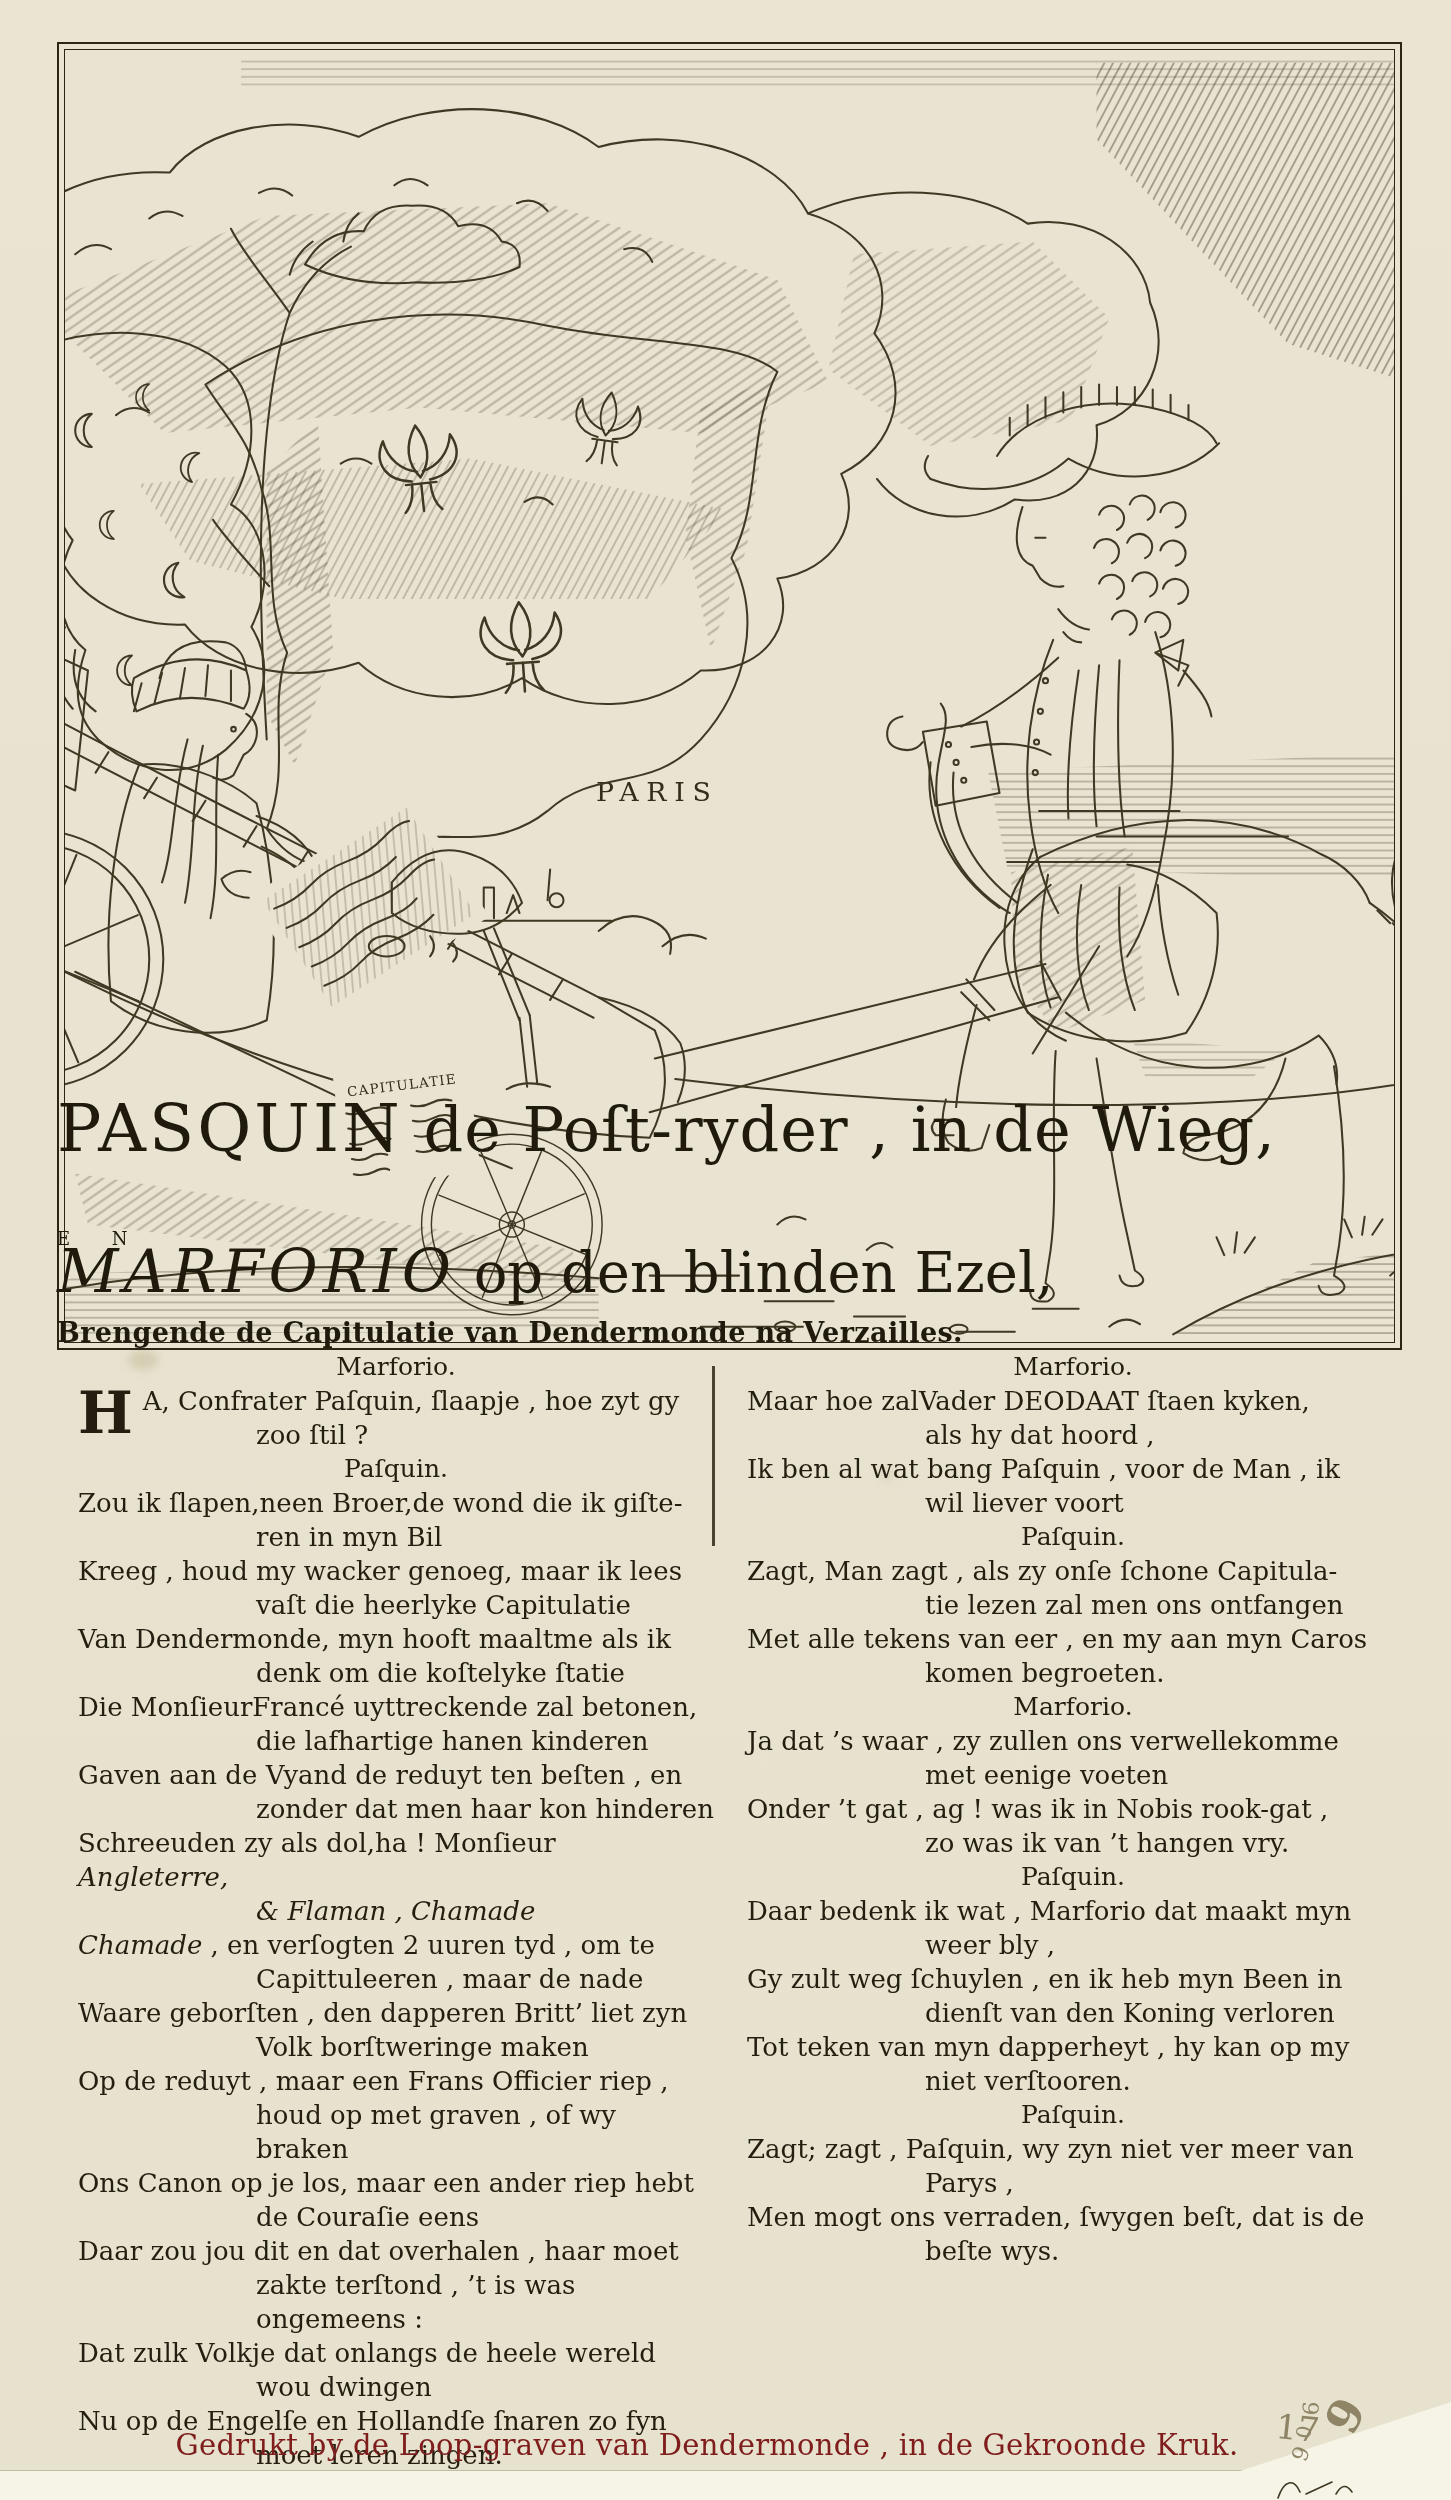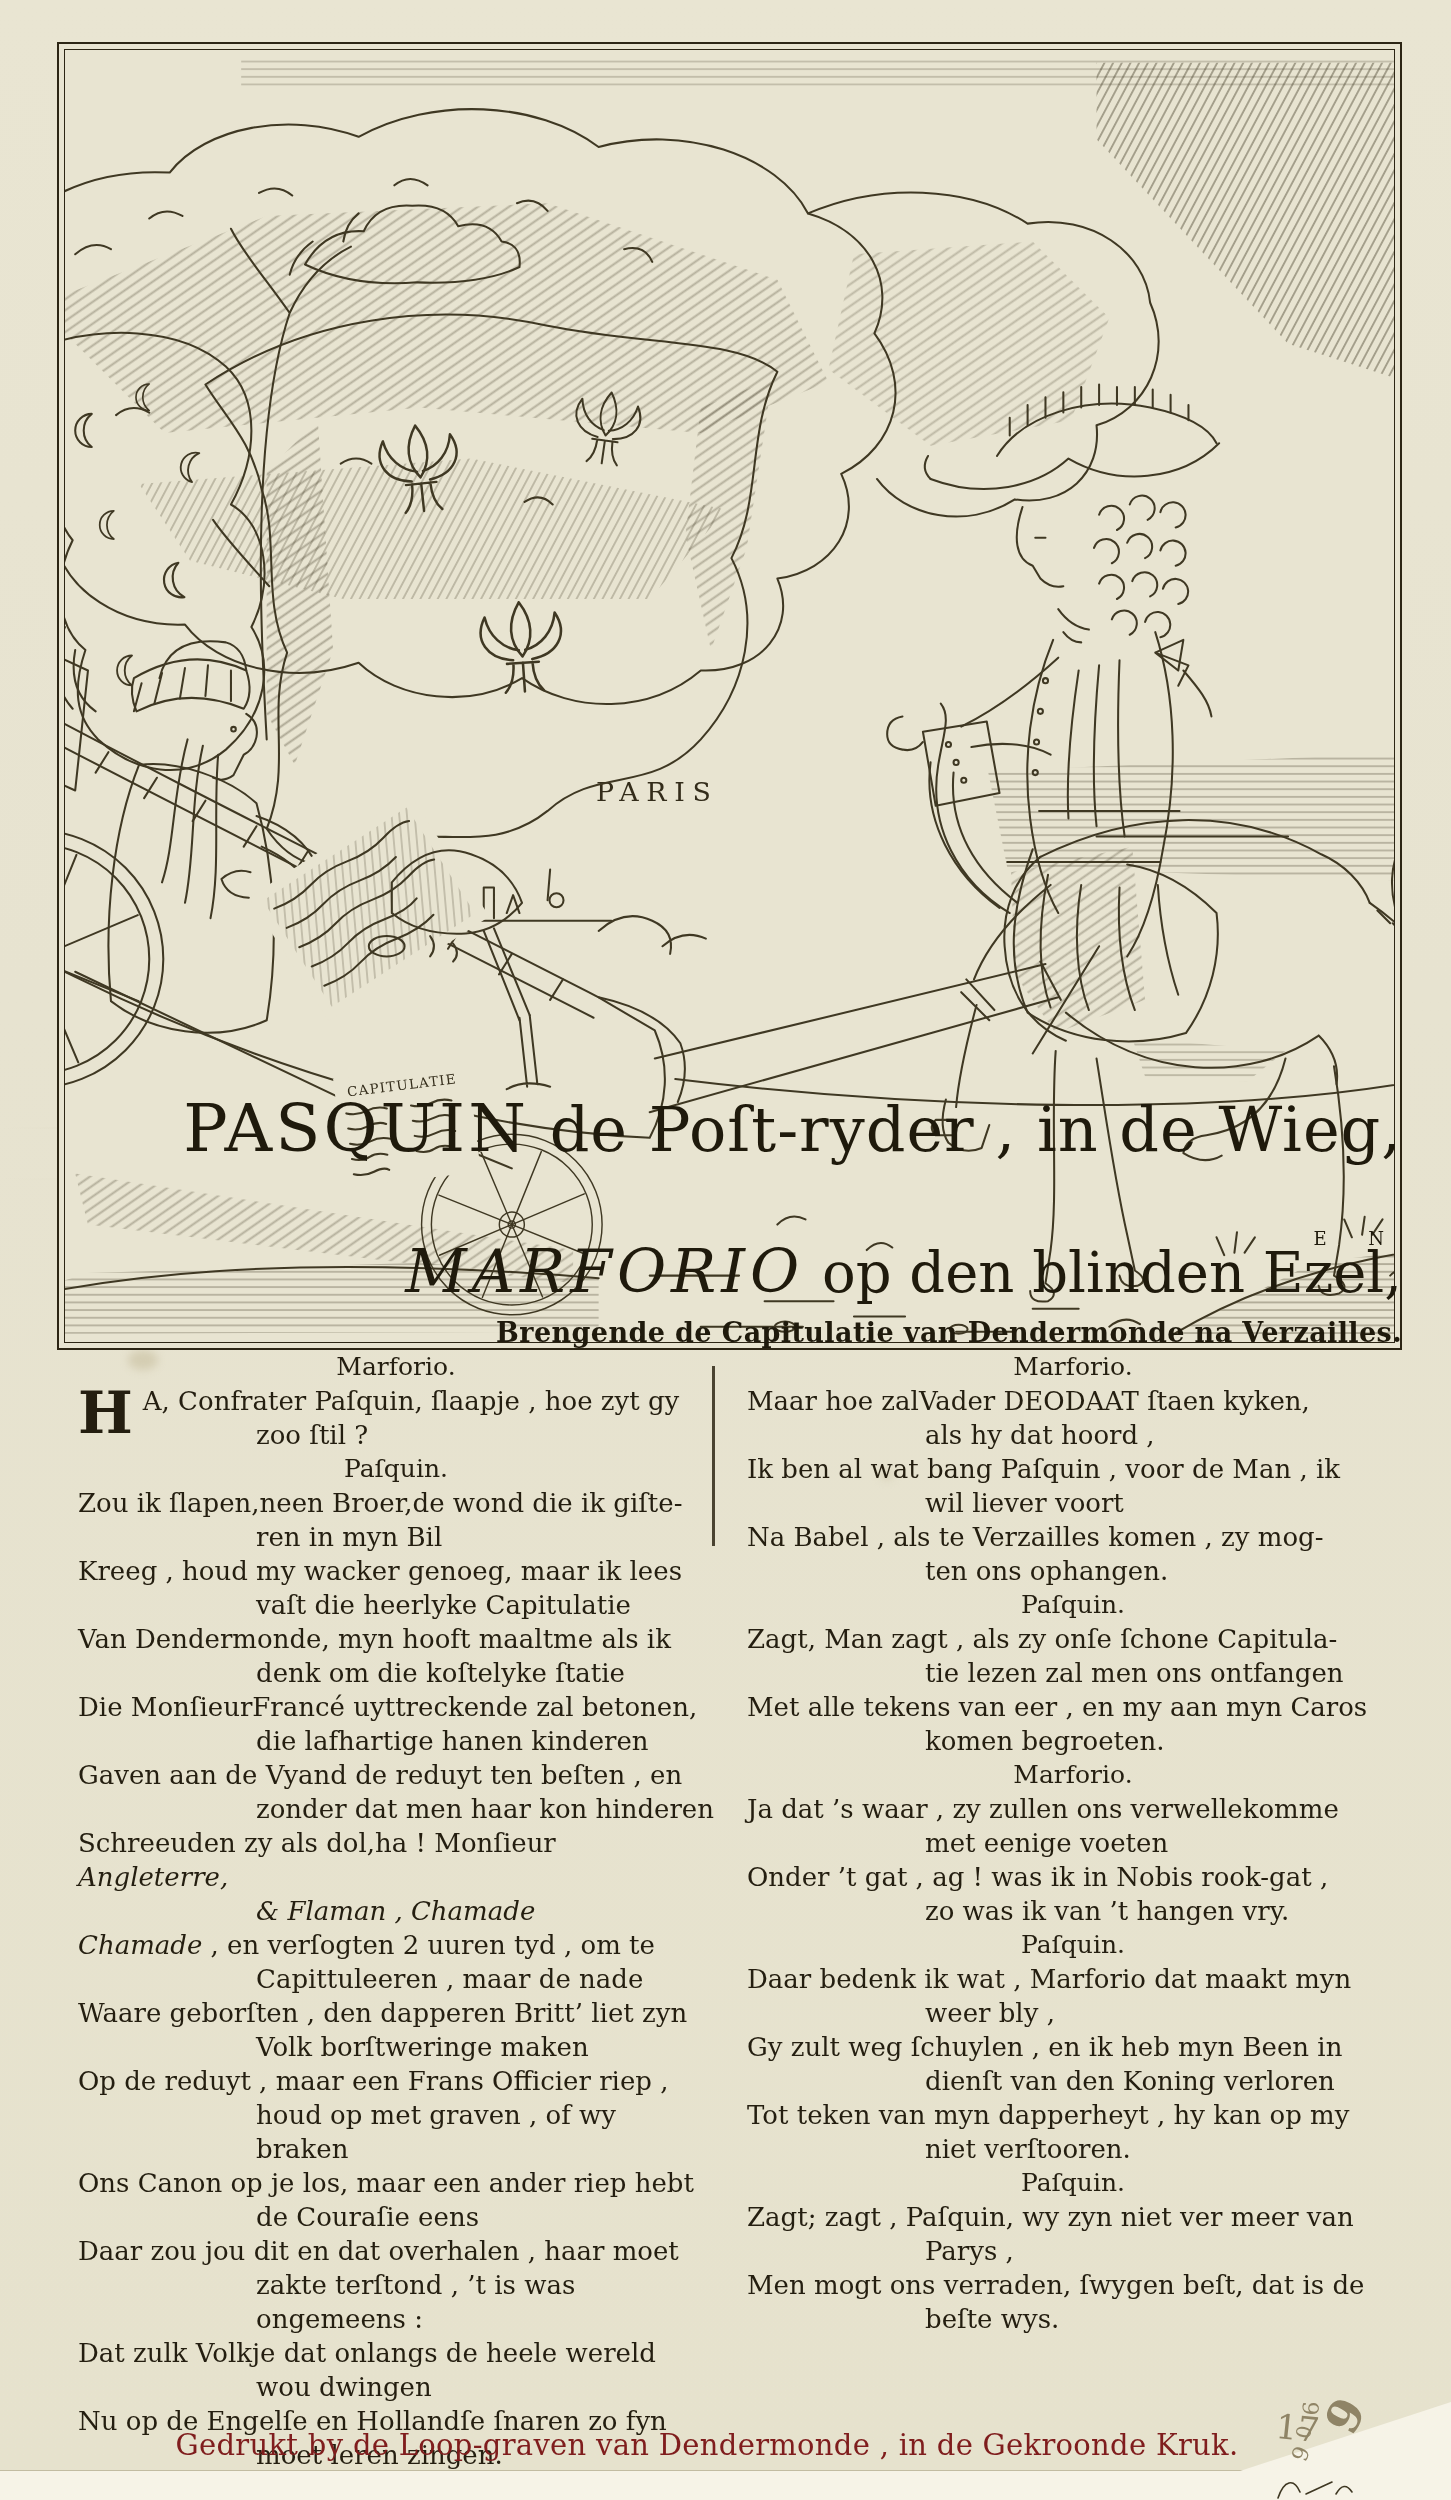--- a/index.html
+++ b/index.html
@@ -33,21 +33,21 @@
     position:absolute;left:5px;top:5px;right:5px;bottom:5px;
     border:1.5px solid #2c2514;
   }
   .plate-inner svg{position:absolute;left:0;top:0;width:100%;height:100%;}
   svg .ln, svg path, svg line, svg circle, svg ellipse, svg polyline{
     stroke:#3f3823;fill:none;stroke-width:1.6;stroke-linecap:round;stroke-linejoin:round;
   }
   svg text{stroke:none;fill:#332c1a;}
 
   
-  .title-block{position:absolute;left:57px;width:1345px;text-align:right;color:#1f1a0c;}
+  .title-block{position:absolute;left:57px;width:1345px;text-align:left;color:#1f1a0c;}
   .t1{top:1090px;font-size:62px;letter-spacing:1px;white-space:nowrap;}
   .t1 .caps{font-size:66px;letter-spacing:3px;}
   .t2{top:1228px;font-size:18px;letter-spacing:18px;}
   .t3{top:1236px;font-size:56px;white-space:nowrap;}
   .t3 .caps{font-size:60px;letter-spacing:5px;font-style:italic;}
   .t4{top:1317px;font-size:27px;font-weight:700;letter-spacing:.4px;}
 
   
   .col{position:absolute;top:1350px;font-size:26px;line-height:34px;}
   .col-left{left:78px;width:636px;}
@@ -361,24 +361,20 @@
 <div class="col col-right" id="col-right">
     <div class="speaker">Marforio.</div>
     <div class="verse">
       <div class="l1"><span>Maar hoe zalVader DEODAAT ſtaen kyken,</span></div>
       <div class="l2">als hy dat hoord ,</div>
     </div>
     <div class="verse">
       <div class="l1"><span>Ik ben al wat bang Paſquin , voor de Man , ik</span></div>
       <div class="l2">wil liever voort</div>
     </div>
-    <div class="verse">
-      <div class="l1"><span>Na Babel , als te Verzailles komen , zy mog-</span></div>
-      <div class="l2">ten ons ophangen.</div>
-    </div>
     <div class="speaker">Paſquin.</div>
     <div class="verse">
       <div class="l1"><span>Zagt, Man zagt , als zy onſe ſchone Capitula-</span></div>
       <div class="l2">tie lezen zal men ons ontfangen</div>
     </div>
     <div class="verse">
       <div class="l1"><span>Met alle tekens van eer , en my aan myn Caros</span></div>
       <div class="l2">komen begroeten.</div>
     </div>
     <div class="speaker">Marforio.</div>

